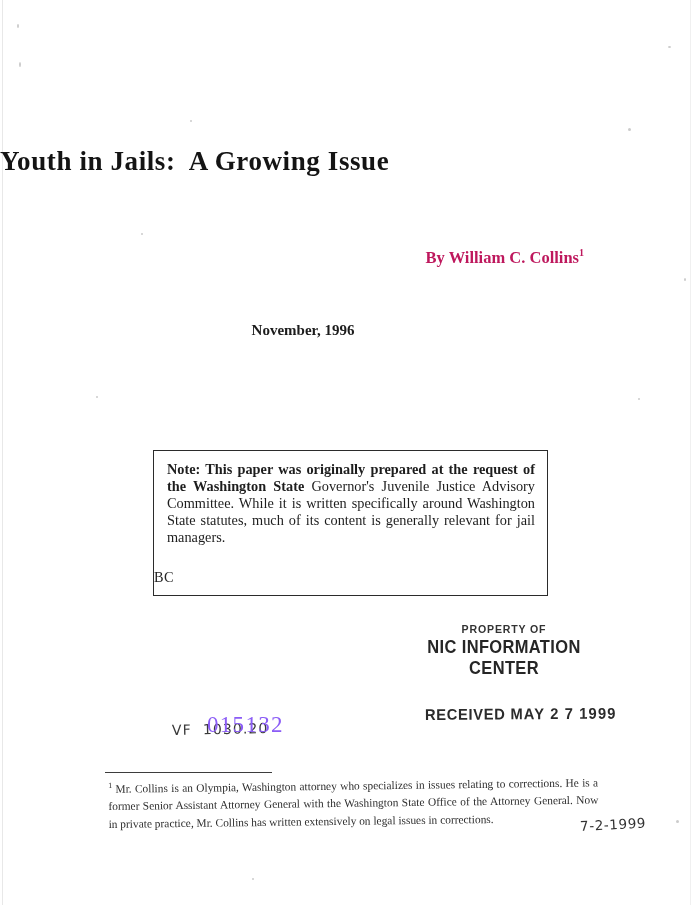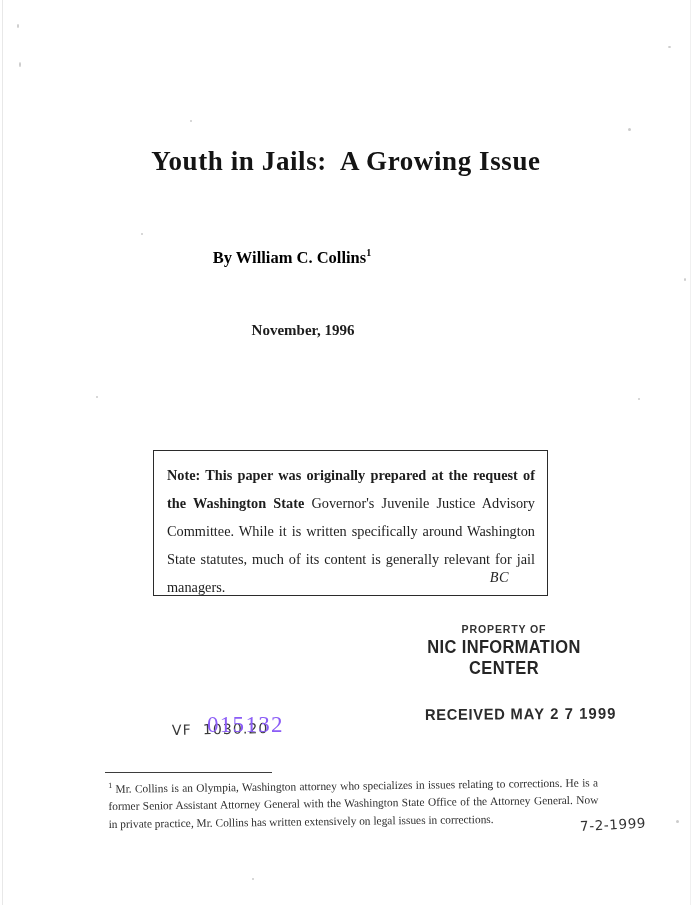--- a/index.html
+++ b/index.html
@@ -45,38 +45,38 @@
     border-radius: 50%;
     opacity: 0.75;
   }
 
   
   #title {
     position: absolute;
     left: 0;
     top: 146px;
     width: 692px;
-    text-align: center;
+    text-align: left;
     font-size: 27px;
     font-weight: bold;
     letter-spacing: 0.6px;
     color: #141414;
     white-space: pre;
   }
 
   
   #byline {
     position: absolute;
     left: 0;
     top: 247px;
     width: 584px;
-    text-align: center;
+    text-align: right;
     font-size: 16.5px;
     font-weight: bold;
-    color: #000000;
+    color: #be185d;
   }
   #byline .fn-marker {
     font-size: 10px;
     vertical-align: super;
     font-weight: bold;
   }
 
   
   #pubdate {
     position: absolute;
@@ -99,37 +99,35 @@
     border: 1.6px solid #2b2b2b;
     box-sizing: border-box;
     background: #ffffff;
   }
   #note-body {
     position: absolute;
     left: 13px;
     top: 10px;
     width: 368px;
     font-size: 14.3px;
-    line-height: 28px;
+    line-height: 17px;
     text-align: justify;
     color: #1d1d1d;
   }
   #note-body .b {
     font-weight: bold;
   }
   #note-initials {
     position: absolute;
     left: 0;
     top: 118px;
     width: 355px;
-    text-align: right;
     font-size: 14.3px;
     color: #242424;
     letter-spacing: 0.5px;
-    font-style: italic;
   }
 
   
   .stamp {
     position: absolute;
     font-family: "Liberation Sans", sans-serif;
     font-weight: bold;
     color: #2a2a2a;
   }
 

